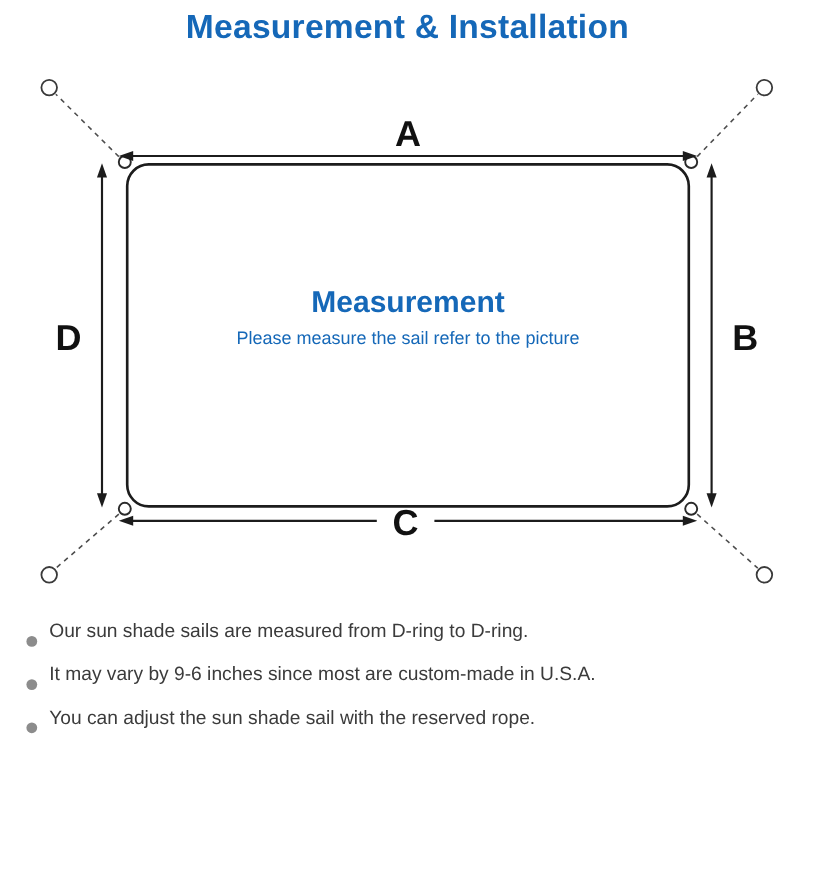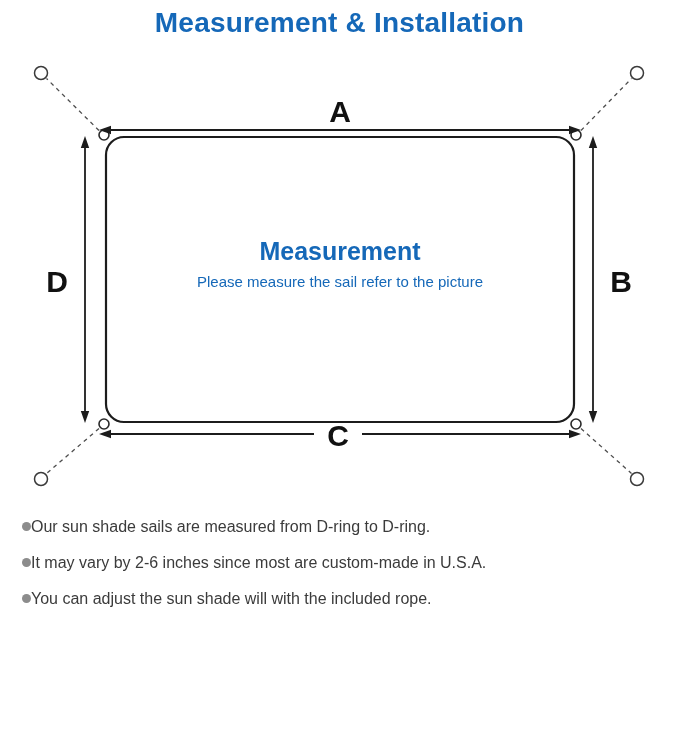--- a/index.html
+++ b/index.html
@@ -25,21 +25,23 @@
   .center-title { font-size: 25px; font-weight: 700; fill: #1568b8; }
   .center-sub { font-size: 15px; fill: #1568b8; }
 
   .notes {
     list-style: none;
     margin: 0;
     padding: 8px 14px 0 22px;
   }
   .note {
     display: flex;
+    gap: 10px;
     margin-bottom: 12px;
+    align-items: flex-end;
   }
   .bullet {
     flex: 0 0 auto;
     width: 9px;
     height: 9px;
     border-radius: 50%;
     background: #8c8c8c;
     margin-top: 7px;
   }
   .note-text {
@@ -116,21 +118,21 @@
     <text class="center-sub" text-anchor="middle" x="340" y="245">Please measure the sail refer to the picture</text>
   </svg>
 
   <ul class="notes">
     <li class="note">
       <span class="bullet"></span>
       <span class="note-text">Our sun shade sails are measured from D-ring to D-ring.</span>
     </li>
     <li class="note">
       <span class="bullet"></span>
-      <span class="note-text">It may vary by 2-6 inches since most are custom-made in U.S.A.</span>
+      <span class="note-text">It may vary by 9-6 inches since most are custom-made in U.S.A.</span>
     </li>
     <li class="note">
       <span class="bullet"></span>
-      <span class="note-text">You can adjust the sun shade will with the included rope.</span>
+      <span class="note-text">You can adjust the sun shade sail with the reserved rope.</span>
     </li>
   </ul>
 
 </div>
 
 </body></html>

